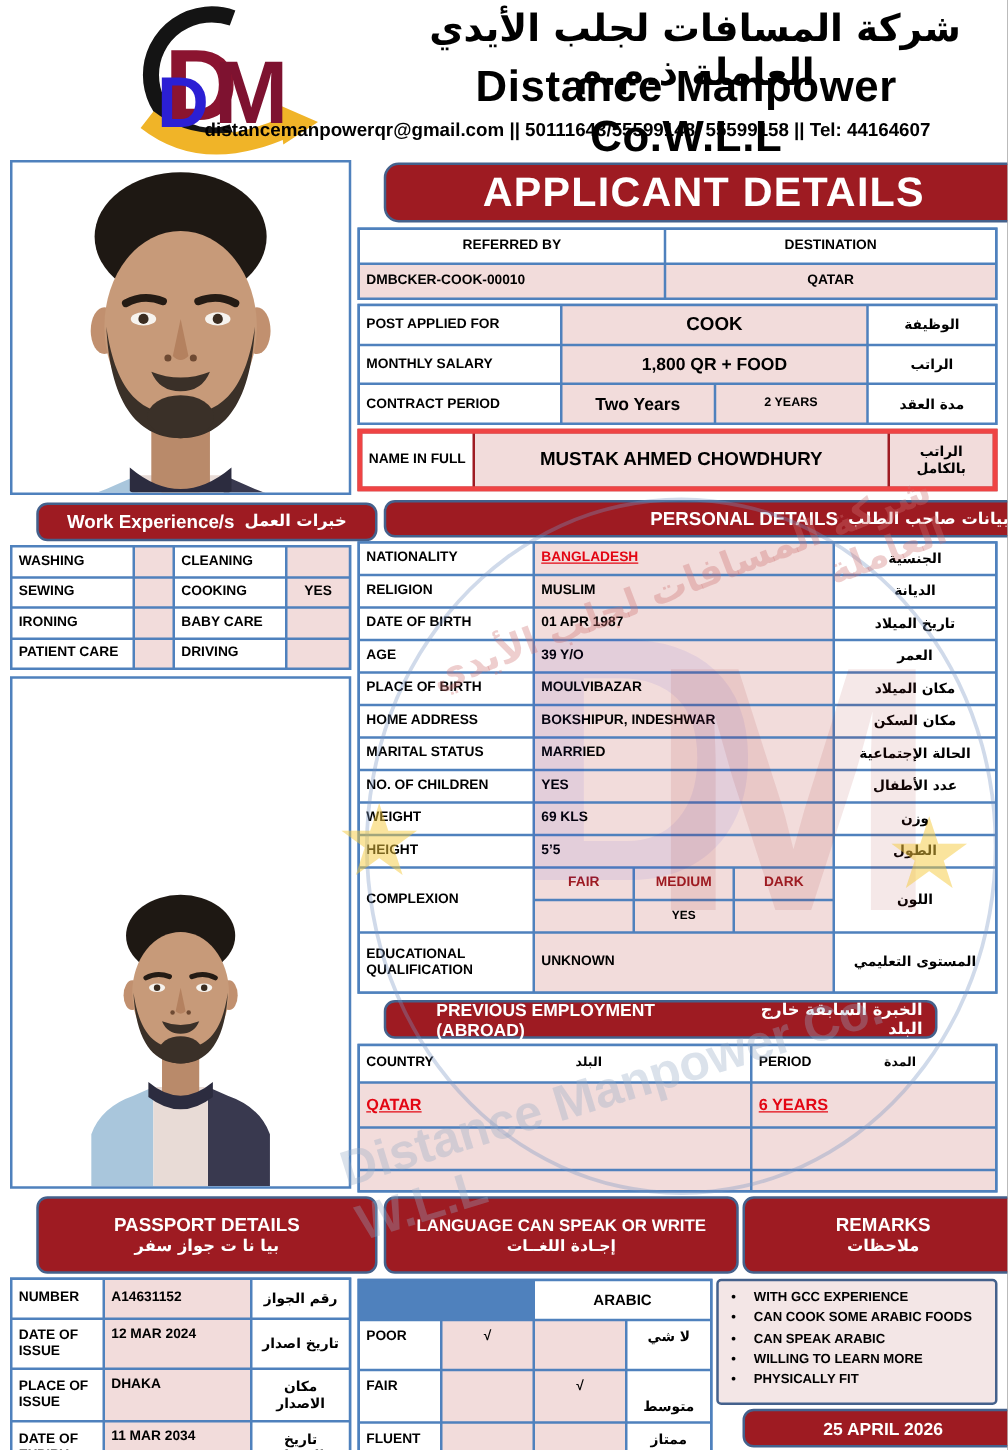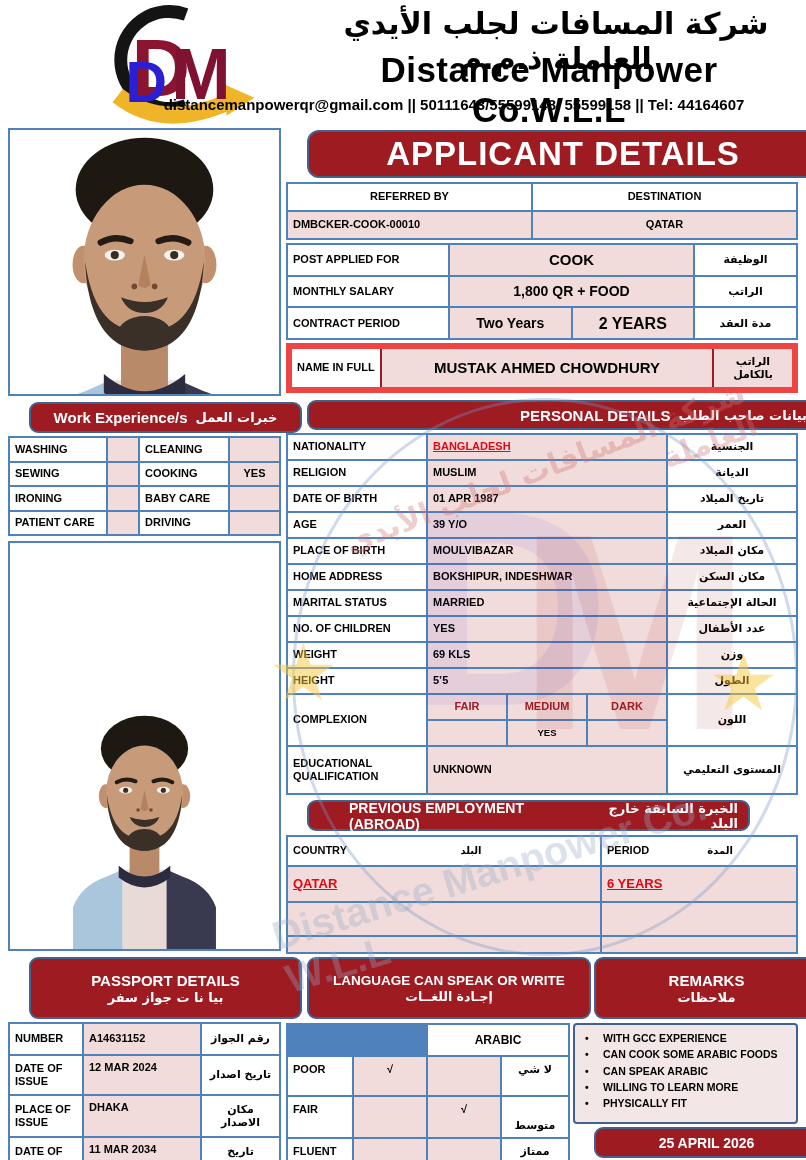--- a/index.html
+++ b/index.html
@@ -25,21 +25,21 @@
   .c{background:#fff;display:flex;align-items:center;padding:0 5px;font-size:11px;line-height:1.2;box-sizing:border-box;min-width:0;}
   .c.pink{background:#F2DCDB;}
   .c.ctr{justify-content:center;text-align:center;}
   .c .arz,.arz{font-family:"DejaVu Sans",sans-serif;direction:rtl;}
   .red-text{color:#E30613;text-decoration:underline;}
   .dkred-text{color:#9E1B22;}
   .fill{flex:1;text-align:center;}
   
   .photo{position:absolute;left:8px;width:273px;background:#fff;border:2px solid #4F81BD;box-sizing:border-box;overflow:hidden;}
   
-  .name-row{position:absolute;display:grid;gap:2px;background:#9E1B22;border:6px solid #ef4444;box-sizing:border-box;}
+  .name-row{position:absolute;display:grid;gap:2px;background:#9E1B22;border:4px solid #ef4444;box-sizing:border-box;}
   
   .rm-body{position:absolute;left:573px;top:1023px;width:225px;height:101px;background:#F3E6E6;
     border:2px solid #44618C;border-radius:4px;box-sizing:border-box;padding:5px 4px 0 2px;}
   .rm-body ul{margin:0;padding:0;list-style:none;}
   .rm-body li{font-size:10.5px;line-height:1.55;padding-left:26px;position:relative;}
   .rm-body li::before{content:"•";position:absolute;left:8px;}
   
   .wm{position:absolute;inset:0;pointer-events:none;z-index:30;}
   .wm-circle{position:absolute;left:292px;top:398px;width:500px;height:552px;border:3px solid rgba(120,150,195,.35);border-radius:50%;}
   .wm-letter{position:absolute;font-size:280px;line-height:1;}
@@ -163,21 +163,21 @@
   <div class="tbl" style="left:286px;top:243px;width:512px;height:97px;grid-template-columns:160px 243px 1fr;grid-auto-rows:1fr;">
     <div class="c">POST APPLIED FOR</div>
     <div class="c pink ctr" style="font-size:15px;">COOK</div>
     <div class="c ctr arz">الوظيفة</div>
     <div class="c">MONTHLY SALARY</div>
     <div class="c pink ctr" style="font-size:14px;">1,800 QR + FOOD</div>
     <div class="c ctr arz">الراتب</div>
     <div class="c">CONTRACT PERIOD</div>
     <div style="display:grid;grid-template-columns:1fr 1fr;gap:2px;background:#4F81BD;min-width:0;">
       <div class="c pink ctr" style="font-size:14px;">Two Years</div>
-      <div class="c pink ctr" style="font-size:16px;">2 YEARS</div>
+      <div class="c pink ctr" style="font-size:10px;">2 YEARS</div>
     </div>
     <div class="c ctr arz">مدة العقد</div>
   </div>
 
   <div class="name-row" style="left:286px;top:343px;width:512px;height:50px;grid-template-columns:88px 330px 1fr;">
     <div class="c">NAME IN FULL</div>
     <div class="c pink ctr" style="font-size:15px;">MUSTAK AHMED CHOWDHURY</div>
     <div class="c pink ctr arz" style="text-align:center;">الراتب بالكامل</div>
   </div>
 

